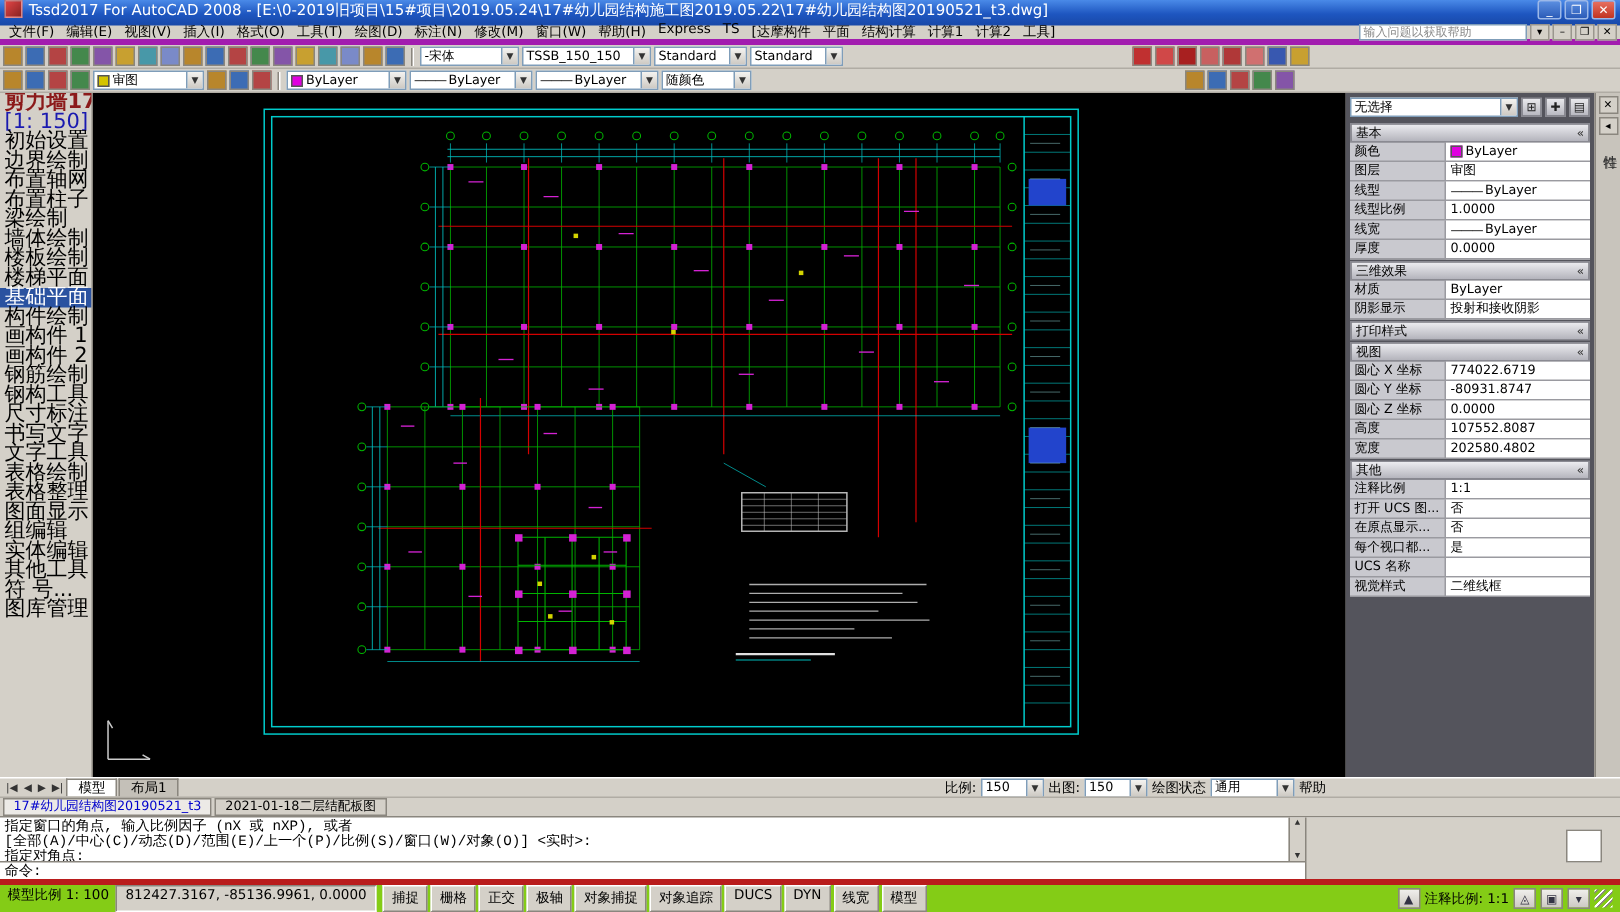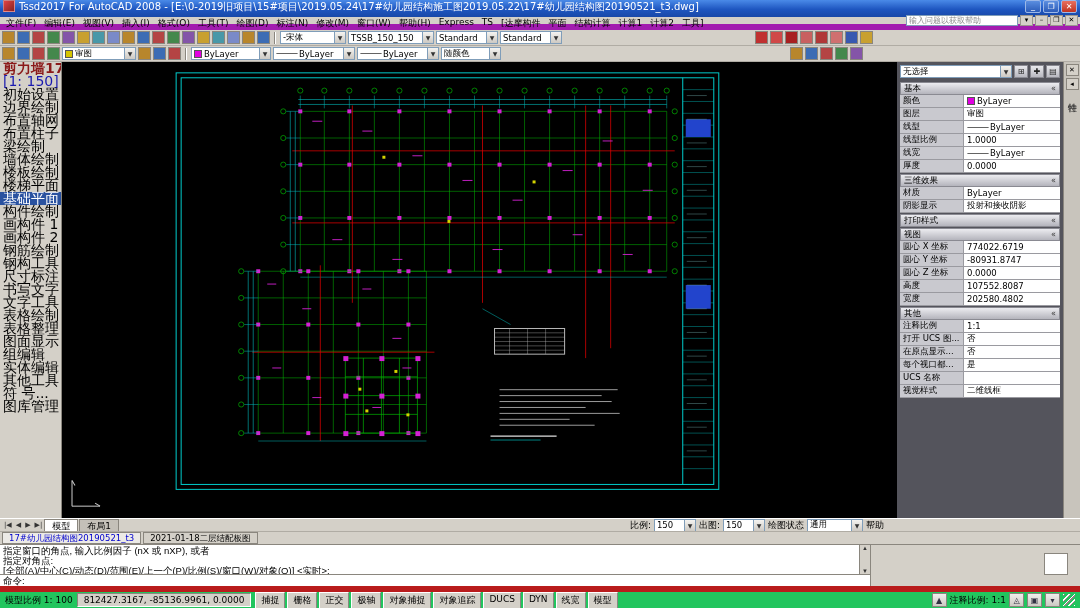--- a/index.html
+++ b/index.html
@@ -6,21 +6,21 @@
 body{margin:0;background:#808080;font-family:"DejaVu Sans","Liberation Sans",sans-serif}
 .app{width:1080px;height:608px;display:flex;flex-direction:column;background:#d4d0c8;overflow:hidden;user-select:none}
 
 .titlebar{height:17px;background:linear-gradient(180deg,#4a8ae8 0%,#1e56c0 55%,#1848a8 100%);display:flex;gap:4px;padding:0 3px;color:#fff;font-size:10px;flex:0 0 auto}
 .app-ico{width:12px;height:12px;background:linear-gradient(135deg,#e04444,#882222);border:1px solid rgba(255,255,255,.4);flex:0 0 auto}
 .title-text{white-space:nowrap;overflow:hidden;text-overflow:ellipsis;flex:1}
 .winbtns{display:flex;gap:2px;flex:0 0 auto}
 .wbtn{width:16px;height:13px;font-size:8px;line-height:11px;text-align:center;color:#fff;background:linear-gradient(#5b8ee0,#2c5cb8);border:1px solid #9cb8e8;border-radius:2px}
 .wbtn.close{background:linear-gradient(#e87060,#c03422)}
 
-.menubar{height:13px;display:flex;font-size:9px;padding:0 2px;border-bottom:6px solid #a21caf;flex:0 0 auto}
+.menubar{height:13px;display:flex;align-items:center;font-size:9px;padding:0 2px;border-bottom:4px solid #a21caf;flex:0 0 auto}
 .menu-item{padding:0 4px;white-space:nowrap;color:#000}
 .help-box{margin-left:auto;display:flex;align-items:center;gap:2px}
 .help-input{width:112px;height:11px;background:#fff;border:1px solid #7f9db9;color:#8a8a8a;font-size:8px;padding:0 2px;display:flex;align-items:center;white-space:nowrap;overflow:hidden}
 .mbtn{width:13px;height:11px;border:1px solid #9a968e;background:#d4d0c8;font-size:7px;line-height:9px;text-align:center;color:#000}
 
 .toolbar{height:16px;display:flex;align-items:center;gap:2px;padding:0 2px;border-bottom:1px solid #b0aca4;flex:0 0 auto;background:#d4d0c8}
 .tbgroup{display:flex;gap:2px;align-items:center}
 .tbicon{width:13px;height:13px;border:1px solid #8a867e;flex:0 0 auto}
 .tbsep{width:2px;height:12px;border-left:1px solid #8a867e;border-right:1px solid #fff;margin:0 2px}
 .dd{height:13px;background:#fff;border:1px solid #7f9db9;font-size:8.5px;display:flex;align-items:center;padding-left:2px;white-space:nowrap;overflow:hidden;color:#000}
@@ -57,29 +57,29 @@
 .laytab{padding:0 7px;height:12px;line-height:12px;border:1px solid #8a867e;border-bottom:none;background:#c4c0b8;margin-right:1px;color:#000}
 .laytab.active{background:#fff}
 .tab-right{margin-left:auto;display:flex;align-items:center;gap:3px;margin-right:196px;color:#000}
 .sm-dd{width:42px}
 .st-dd{width:56px}
 
 .filetabs{height:13px;display:flex;align-items:center;gap:2px;padding-left:2px;background:#d4d0c8;border-top:1px solid #b0aca4;flex:0 0 auto}
 .ftab{height:12px;line-height:11px;border:1px solid #8a867e;background:#d4d0c8;padding:0 6px;font-size:8.5px;color:#000}
 .ftab.active{color:#0000cc;background:#eceae6}
 
-.command{height:42px;background:#fff;border-top:1px solid #8a867e;position:relative;font-family:Liberation Sans, sans-serif;font-size:9.5px;color:#000;flex:0 0 auto}
+.command{height:42px;background:#fff;border-top:1px solid #8a867e;position:relative;font-family:Liberation Mono, monospace;font-size:9.5px;color:#000;flex:0 0 auto}
 .cmd-hist{padding:1px 3px 0 3px}
 .cmdline{height:10px;line-height:10px;white-space:nowrap;overflow:hidden}
 .cmd-prompt{position:absolute;left:0;right:200px;bottom:0;height:12px;border-top:1px solid #8a867e;padding:0 3px;line-height:11px;background:#fff}
 .cmd-scroll{position:absolute;right:210px;top:0;bottom:12px;width:11px;background:#d4d0c8;border-left:1px solid #8a867e;display:flex;flex-direction:column;justify-content:space-between;font-size:6px;text-align:center;color:#333}
 .cmd-side{position:absolute;right:0;top:0;bottom:0;width:210px;background:#d4d0c8;border-left:1px solid #8a867e}
 .cmd-side-box{position:absolute;right:12px;top:8px;width:24px;height:22px;background:#fff;border:1px solid #8a867e}
 
-.statusbar{height:22px;background:#22c55e;border-top:6px solid #b91c1c;display:flex;align-items:center;gap:4px;padding:0 5px;font-size:9px;flex:0 0 auto;color:#000}
+.statusbar{height:22px;background:#84cc16;border-top:4px solid #b91c1c;display:flex;gap:4px;padding:0 5px;font-size:9px;flex:0 0 auto;color:#000}
 .coords{border:1px solid;border-color:#8a867e #fff #fff #8a867e;padding:1px 6px;background:#d4d0c8}
 .toggles{display:flex;gap:2px}
 .toggle{border:1px solid;border-color:#fff #8a867e #8a867e #fff;background:#d4d0c8;padding:1px 5px;white-space:nowrap}
 .sb-right{margin-left:auto;display:flex;align-items:center;gap:3px}
 .sb-ico{width:15px;height:14px;border:1px solid #8a867e;background:linear-gradient(#f0efec,#cdc9c3);font-size:8px;text-align:center;line-height:13px;color:#334}
 .grip{width:12px;height:12px;background:repeating-linear-gradient(135deg,#fff 0 1px,#8a867e 1px 2px,transparent 2px 4px)}
 </style>
 </head>
 <body>
 
@@ -753,22 +753,22 @@
   <div class="filetabs">
     <span style="display:flex;gap:2px">
         <span class="ftab active">17#幼儿园结构图20190521_t3</span>
         <span class="ftab">2021-01-18二层结配板图</span>
       </span>
   </div>
 
   <div class="command">
     <div class="cmd-hist">
         <div class="cmdline">指定窗口的角点, 输入比例因子 (nX 或 nXP), 或者</div>
+        <div class="cmdline">[全部(A)/中心(C)/动态(D)/范围(E)/上一个(P)/比例(S)/窗口(W)/对象(O)] &lt;实时&gt;:</div>
         <div class="cmdline">指定对角点:</div>
-        <div class="cmdline">[全部(A)/中心(C)/动态(D)/范围(E)/上一个(P)/比例(S)/窗口(W)/对象(O)] &lt;实时&gt;:</div>
       </div>
     <div class="cmd-scroll">
         <span>▲</span>
         <span>▼</span>
       </div>
     <div class="cmd-prompt">命令:</div>
     <div class="cmd-side">
       <div class="cmd-side-box"></div>
     </div>
   </div>

